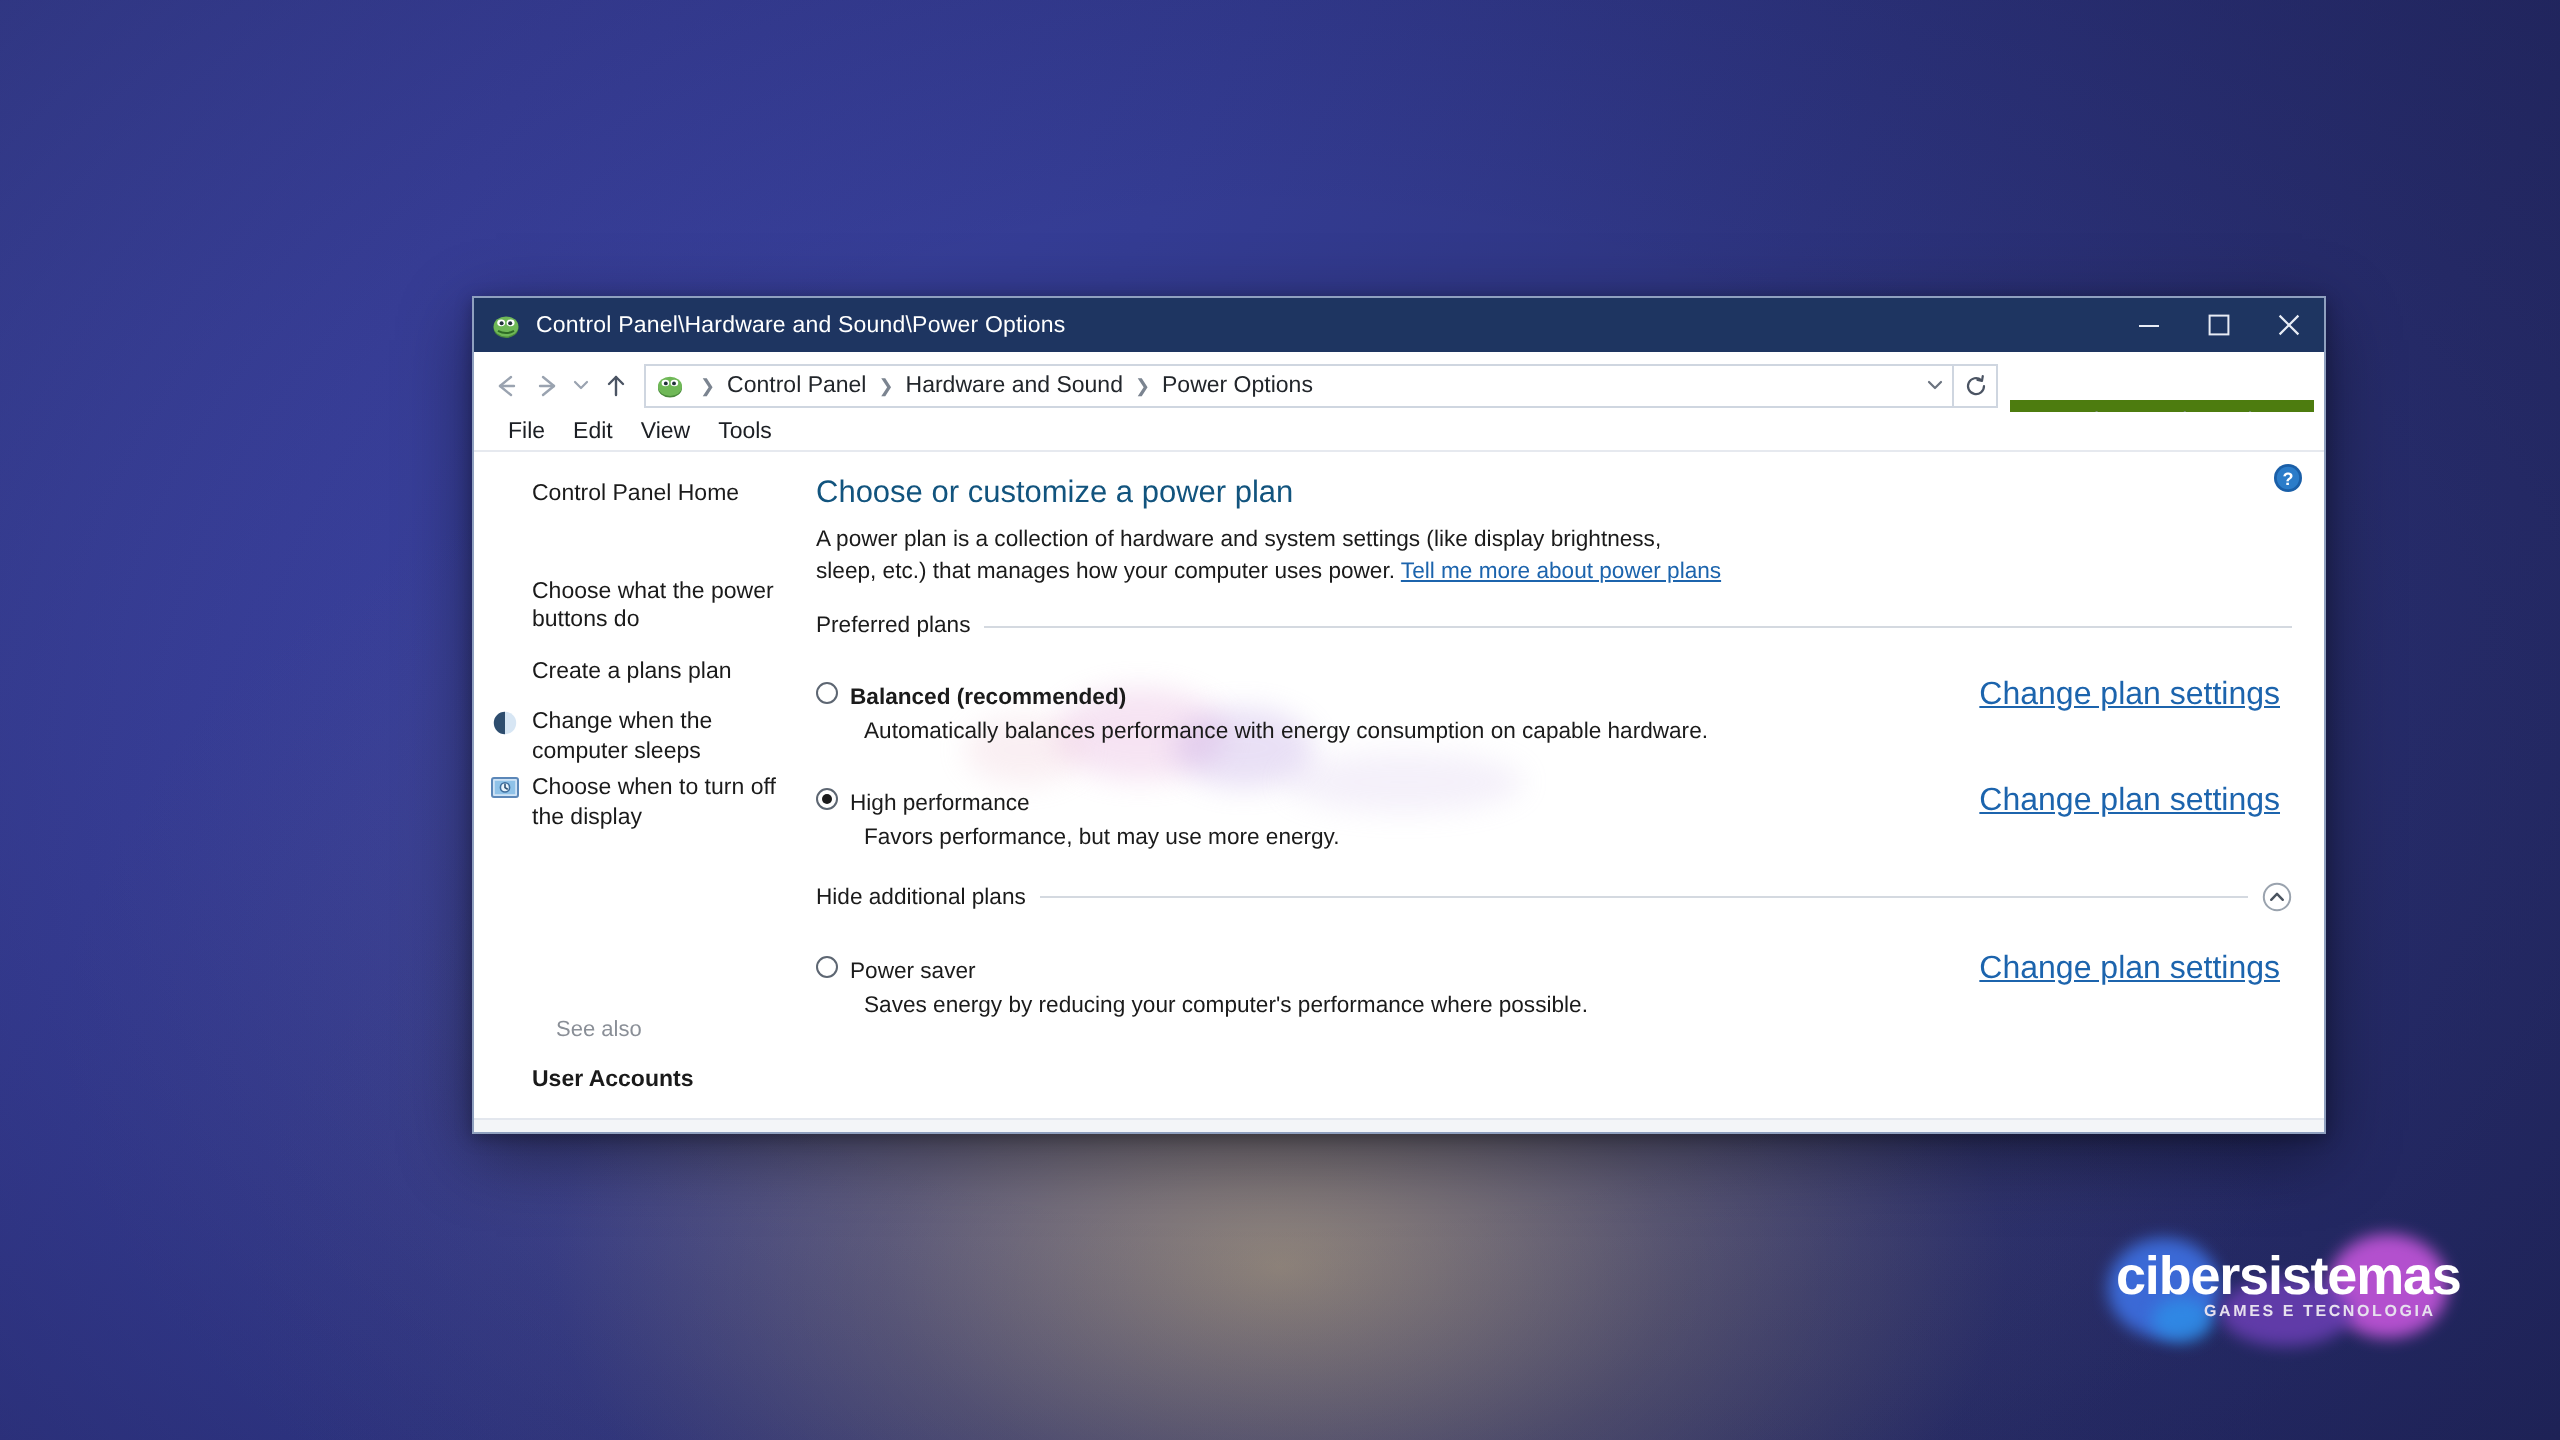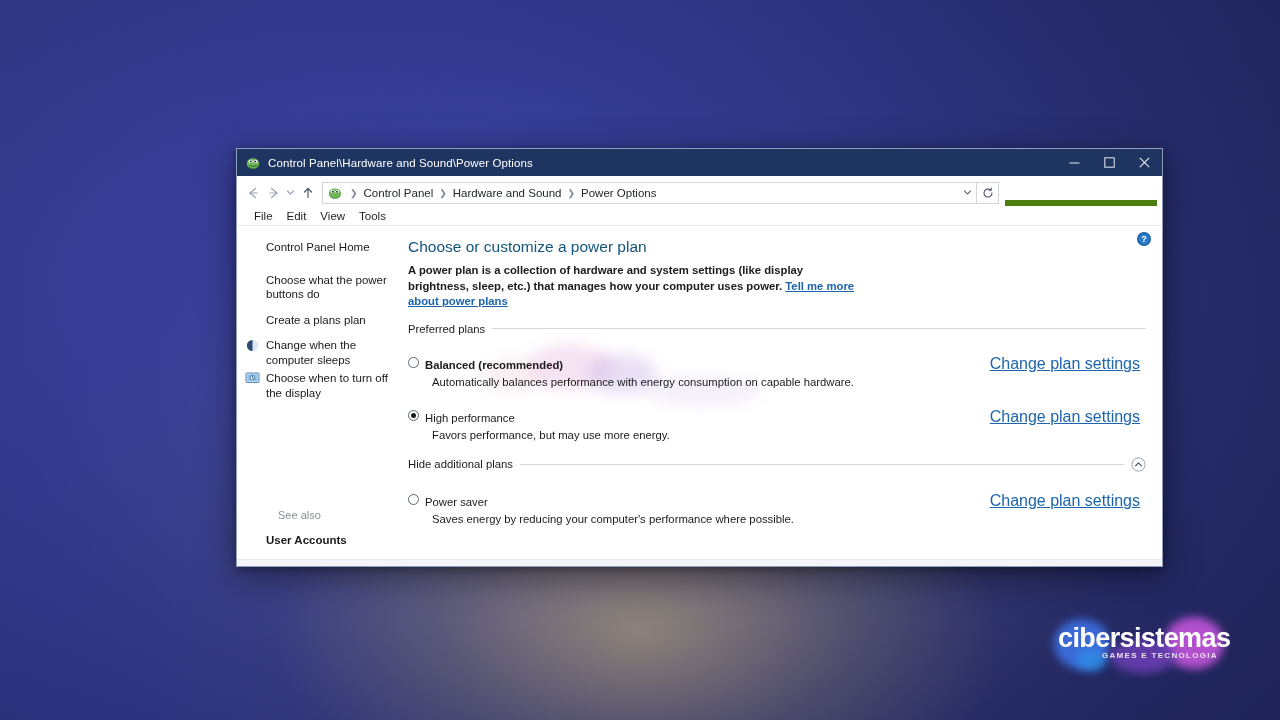--- a/index.html
+++ b/index.html
@@ -198,21 +198,21 @@
     position: relative;
   }
   .side-link {
     font-size: 11.5px;
     color: #1a1a1a;
     line-height: 14.5px;
     padding: 2px 4px 2px 29px;
     position: relative;
     max-width: 156px;
   }
-  .side-link.home { margin-bottom: 14px; }
+  .side-link.home { margin-bottom: 30px; }
   .side-link.gap { margin-bottom: 7px; }
   .side-ico {
     position: absolute;
     left: 8px; top: 2px;
     width: 15px; height: 15px;
   }
   .sidebar-spacer { flex: 1; }
   .see-also {
     font-size: 11px;
     color: #8a8f97;
@@ -239,21 +239,20 @@
     color: #12547e;
     font-weight: normal;
     line-height: 20px;
     margin-bottom: 6px;
   }
   .page-desc {
     font-size: 11.3px;
     color: #1b1b1b;
     line-height: 15.5px;
     max-width: 455px;
-    font-weight: bold;
   }
   .inline-link { color: #1c64ad; text-decoration: underline; }
 
   .section-head {
     display: flex;
     align-items: center;
     margin-top: 13px;
     margin-bottom: 9px;
     gap: 7px;
   }

